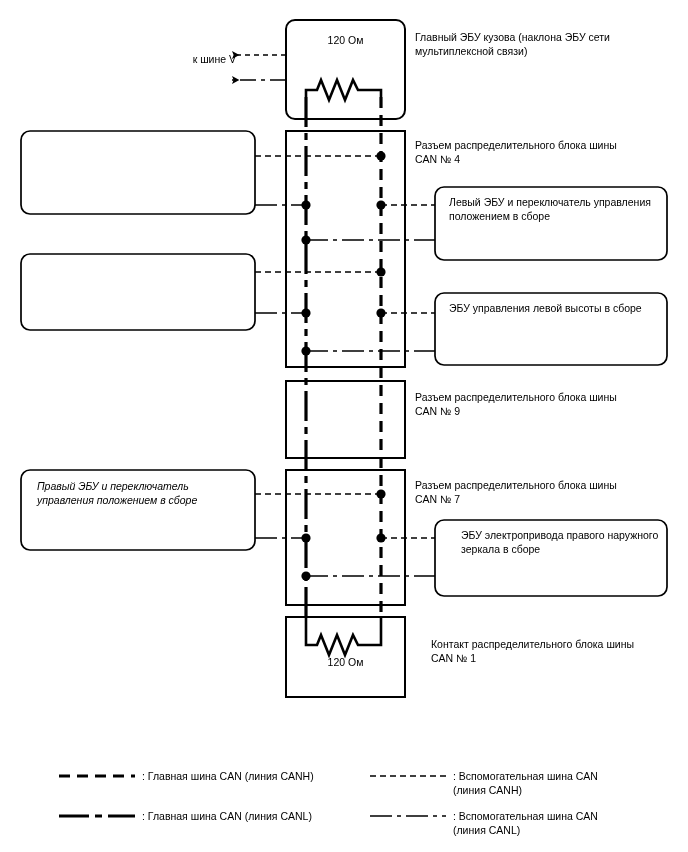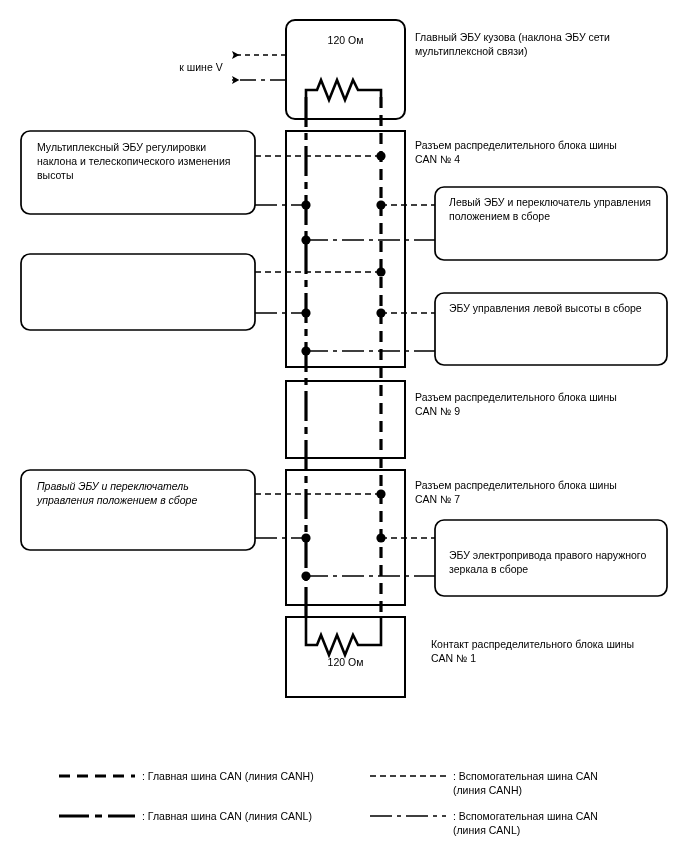--- a/index.html
+++ b/index.html
@@ -193,50 +193,47 @@
     <g>
       <line x1="370" y1="816" x2="446" y2="816" stroke="#000" stroke-width="1.7" stroke-dasharray="22,5,4,5"></line>
     </g>
   </svg>
 
   <div class="lbl-center" style="left:286px; top:33px; width:119px;">120 Ом</div>
 
   <div class="lbl" style="left:415px; top:30px; width:262px;">Главный ЭБУ кузова (наклона ЭБУ сети
 мультиплексной связи)</div>
 
-  <div class="lbl" style="left:166px; top:60px; width:70px; text-align:center;">к шине V</div>
+  <div class="lbl" style="left:166px; top:52px; width:70px; text-align:right;">к шине V</div>
 
   <div class="lbl" style="left:415px; top:138px; width:262px;">Разъем распределительного блока шины
 CAN № 4</div>
 
   <div class="lbl" style="left:415px; top:390px; width:262px;">Разъем распределительного блока шины
 CAN № 9</div>
 
   <div class="lbl" style="left:415px; top:478px; width:262px;">Разъем распределительного блока шины
 CAN № 7</div>
 
   <div class="lbl-center" style="left:286px; top:655px; width:119px;">120 Ом</div>
 
   <div class="lbl" style="left:415px; top:637px; width:262px;margin-left:16px;">Контакт распределительного блока шины
 CAN № 1</div>
 
-  <div class="lbl" style="left:37px; top:140px; width:214px;">Мультиплексный ЭБУ регулировки
-наклона и телескопического изменения
-высоты</div>
 
 
   <div class="lbl" style="left:37px; top:479px; width:214px;font-style:italic;">Правый ЭБУ и переключатель
 управления положением в сборе</div>
 
   <div class="lbl" style="left:449px; top:195px; width:214px;">Левый ЭБУ и переключатель управления
 положением в сборе</div>
 
   <div class="lbl" style="left:449px; top:301px; width:214px;">ЭБУ управления левой высоты в сборе</div>
 
-  <div class="lbl" style="left:449px; top:528px; width:214px;margin-top:20px;">ЭБУ электропривода правого наружного
+  <div class="lbl" style="left:461px; top:528px; width:214px;">ЭБУ электропривода правого наружного
 зеркала в сборе</div>
 
   <div class="legend-text" style="left:142px; top:769px; width:220px;">: Главная шина CAN (линия CANH)</div>
 
   <div class="legend-text" style="left:142px; top:809px; width:220px;">: Главная шина CAN (линия CANL)</div>
 
   <div class="legend-text" style="left:453px; top:769px; width:228px;">: Вспомогательная шина CAN
 (линия CANH)</div>
 
   <div class="legend-text" style="left:453px; top:809px; width:228px;">: Вспомогательная шина CAN

